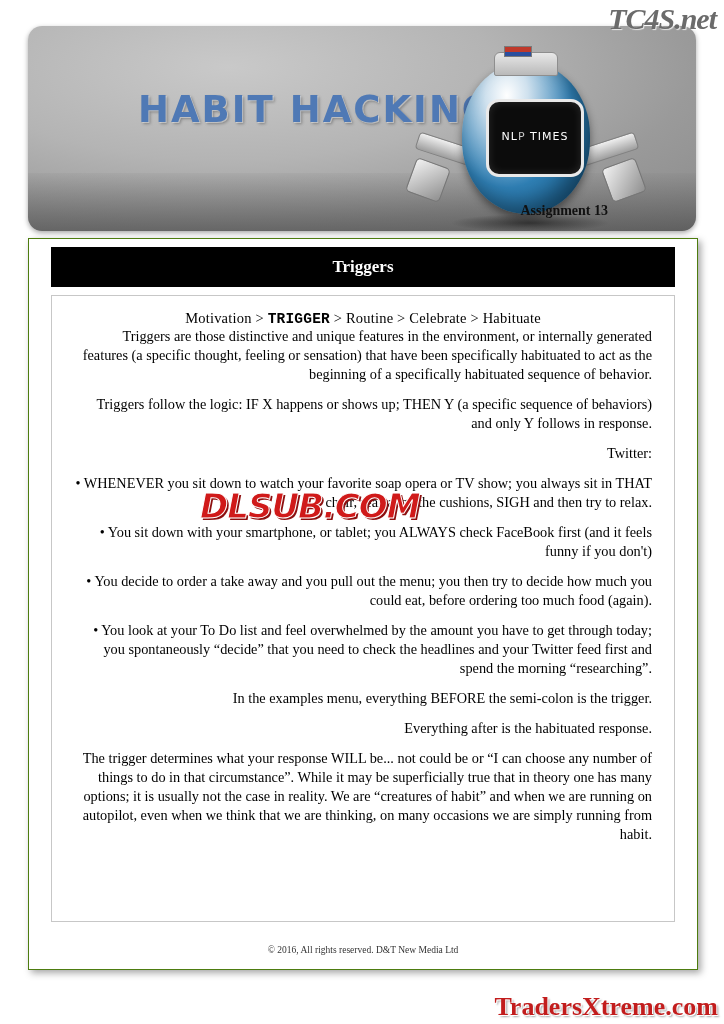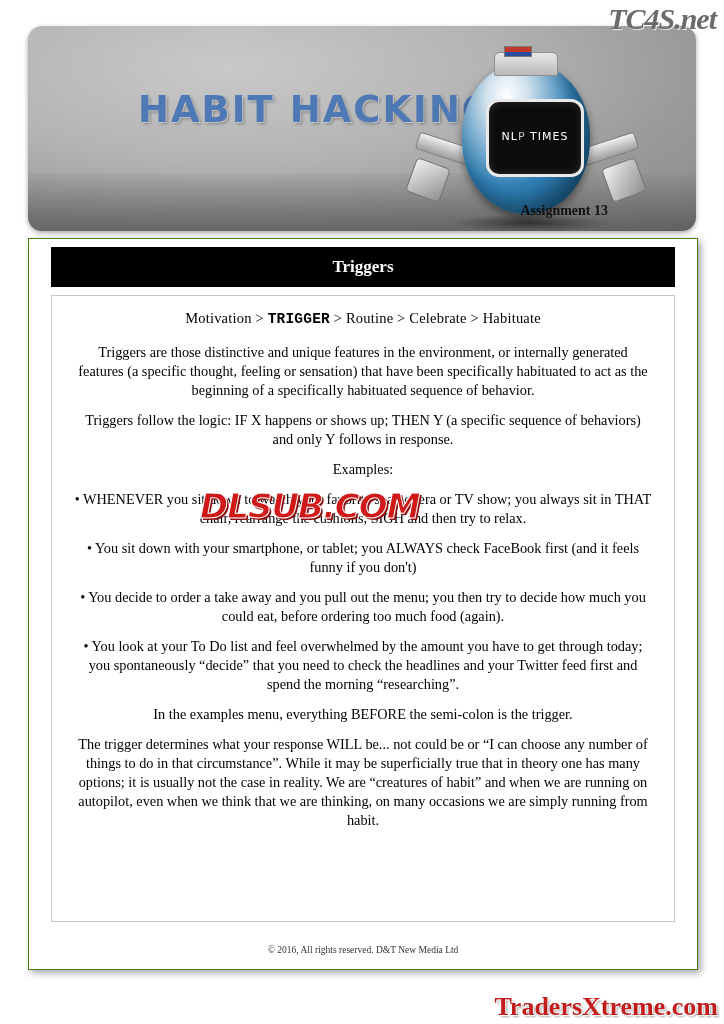--- a/index.html
+++ b/index.html
@@ -205,25 +205,25 @@
   .breadcrumb {
     text-align: center;
     font-size: 14.5px;
     color: #000;
     margin-top: 14px;
     letter-spacing: .2px;
   }
   .breadcrumb b { font-weight: bold; font-family: Liberation Mono, monospace; }
   .body-copy {
     padding: 0 22px;
-    margin-top: 16px;
+    margin-top: 0;
     font-size: 14.3px;
     line-height: 1.33;
     color: #000;
-    text-align: center;
+    text-align: right;
   }
   .body-copy p { margin: 0 0 11px 0; }
 
   
   .wm-mid {
     position: absolute;
     left: 200px;
     top: 486px;
     font-family: "DejaVu Sans", sans-serif;
     font-weight: bold;
@@ -293,26 +293,27 @@
   </div>
 
   <div class="inner-box">
     <div class="breadcrumb">
       <span>Motivation &gt; </span><b>TRIGGER</b><span> &gt; Routine &gt; Celebrate &gt; Habituate</span>
     </div>
 
     <div class="body-copy">
       <p>Triggers are those distinctive and unique features in the environment, or internally generated features (a specific thought, feeling or sensation) that have been specifically habituated to act as the beginning of a specifically habituated sequence of behavior.</p>
       <p>Triggers follow the logic: IF X happens or shows up; THEN Y (a specific sequence of behaviors) and only Y follows in response.</p>
-      <p>Examples:</p>
+      <p>Twitter:</p>
       <p>• WHENEVER you sit down to watch your favorite soap opera or TV show; you always sit in THAT chair, rearrange the cushions, SIGH and then try to relax.</p>
       <p>• You sit down with your smartphone, or tablet; you ALWAYS check FaceBook first (and it feels funny if you don't)</p>
       <p>• You decide to order a take away and you pull out the menu; you then try to decide how much you could eat, before ordering too much food (again).</p>
       <p>• You look at your To Do list and feel overwhelmed by the amount you have to get through today; you spontaneously “decide” that you need to check the headlines and your Twitter feed first and spend the morning “researching”.</p>
       <p>In the examples menu, everything BEFORE the semi-colon is the trigger.</p>
+      <p>Everything after is the habituated response.</p>
       <p>The trigger determines what your response WILL be... not could be or “I can choose any number of things to do in that circumstance”. While it may be superficially true that in theory one has many options; it is usually not the case in reality. We are “creatures of habit” and when we are running on autopilot, even when we think that we are thinking, on many occasions we are simply running from habit.</p>
     </div>
   </div>
 
   <div class="copyright">© 2016, All rights reserved. D&amp;T New Media Ltd</div>
 </div>
 
 <div class="wm-mid">DLSUB.COM</div>
 <div class="wm-bottom">TradersXtreme.com</div>
 

